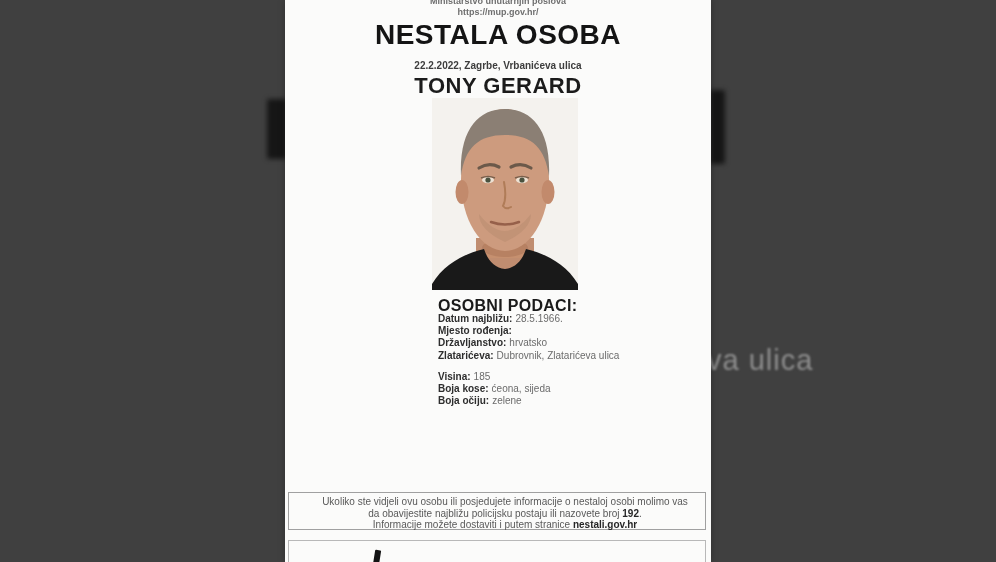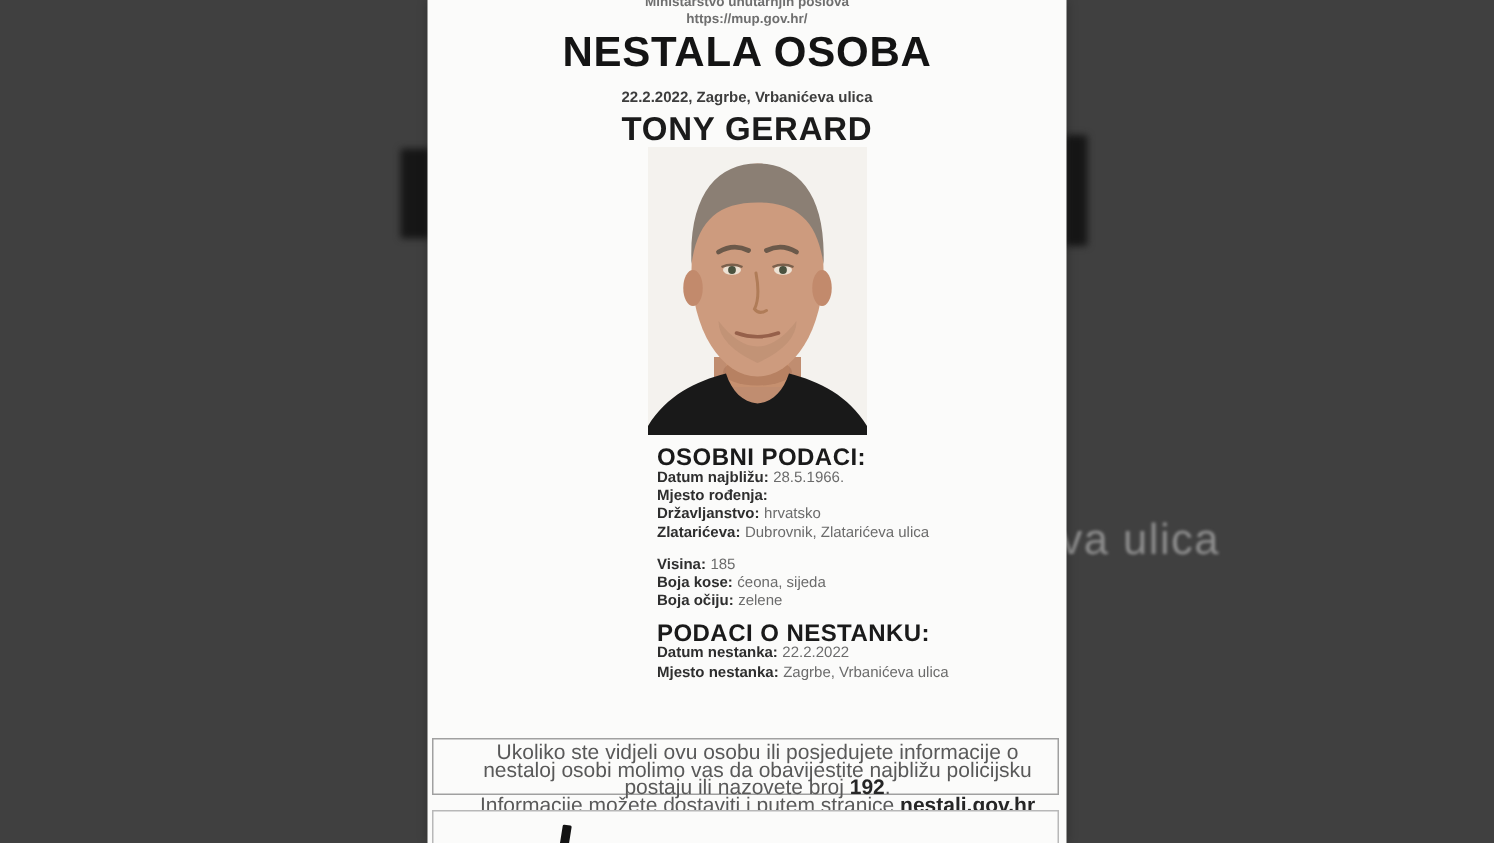--- a/index.html
+++ b/index.html
@@ -47,21 +47,21 @@
     font-size:16px; font-weight:bold; color:#1a1a1a; letter-spacing:0.3px;
     line-height:13px; margin-bottom:1px;
   }
   .row { font-size:10px; line-height:12.2px; color:#6b6b6b; }
   .row .label { font-weight:bold; color:#2e2e2e; }
   .row .value { margin-left:3px; }
 
   .notice-box {
     position:absolute; top:492px; left:3px; width:418px; height:38px;
     border:1px solid #a0a0a0; text-align:center; padding:3px 12px 0 28px;
-    box-sizing:border-box; font-size:14px; line-height:11.5px; color:#595959;
+    box-sizing:border-box; font-size:10px; line-height:11.5px; color:#595959;
   }
   .notice-box b { color:#262626; }
   .footer-box {
     position:absolute; top:540px; left:3px; width:418px; height:30px;
     border:1px solid #b8b8b8; border-bottom:none; background:#fbfbfa; box-sizing:border-box;
   }
   .logo-mark {
     position:absolute; left:85px; top:9px; width:6px; height:16px;
     background:#131313; transform:rotate(9deg); border-radius:1px;
   }
@@ -126,25 +126,20 @@
           <div class="row"><span class="label">Datum najbližu:</span><span class="value">28.5.1966.</span></div>
           <div class="row"><span class="label">Mjesto rođenja:</span><span class="value"></span></div>
           <div class="row"><span class="label">Državljanstvo:</span><span class="value">hrvatsko</span></div>
           <div class="row"><span class="label">Zlatarićeva:</span><span class="value">Dubrovnik, Zlatarićeva ulica</span></div>
         </div>
         <div class="section">
           <div class="row"><span class="label">Visina:</span><span class="value">185</span></div>
           <div class="row"><span class="label">Boja kose:</span><span class="value">ćeona, sijeda</span></div>
           <div class="row"><span class="label">Boja očiju:</span><span class="value">zelene</span></div>
         </div>
-        <div class="section">
-          <div class="section-heading">PODACI O NESTANKU:</div>
-          <div class="row"><span class="label">Datum nestanka:</span><span class="value">22.2.2022</span></div>
-          <div class="row"><span class="label">Mjesto nestanka:</span><span class="value">Zagrbe, Vrbanićeva ulica</span></div>
-        </div>
       </div>
 
     <div class="notice-box">
       <span>Ukoliko ste vidjeli ovu osobu ili posjedujete informacije o nestaloj osobi molimo vas da obavijestite najbližu policijsku postaju ili nazovete broj</span>
       <b>192</b><span>.</span><br>
       <span>Informacije možete dostaviti i putem stranice</span>
       <b>nestali.gov.hr</b>
     </div>
 
     <div class="footer-box">

